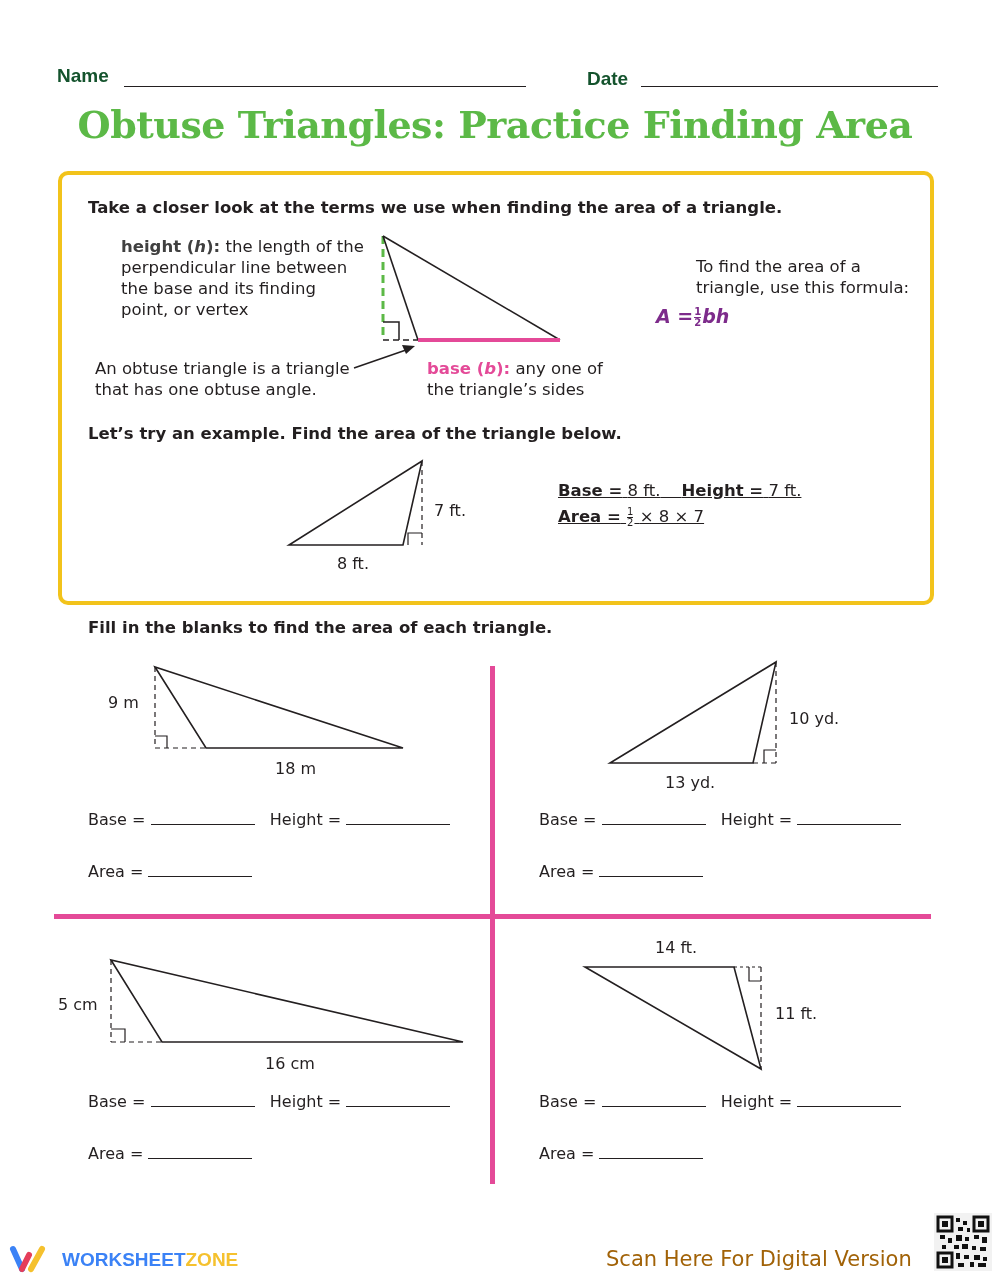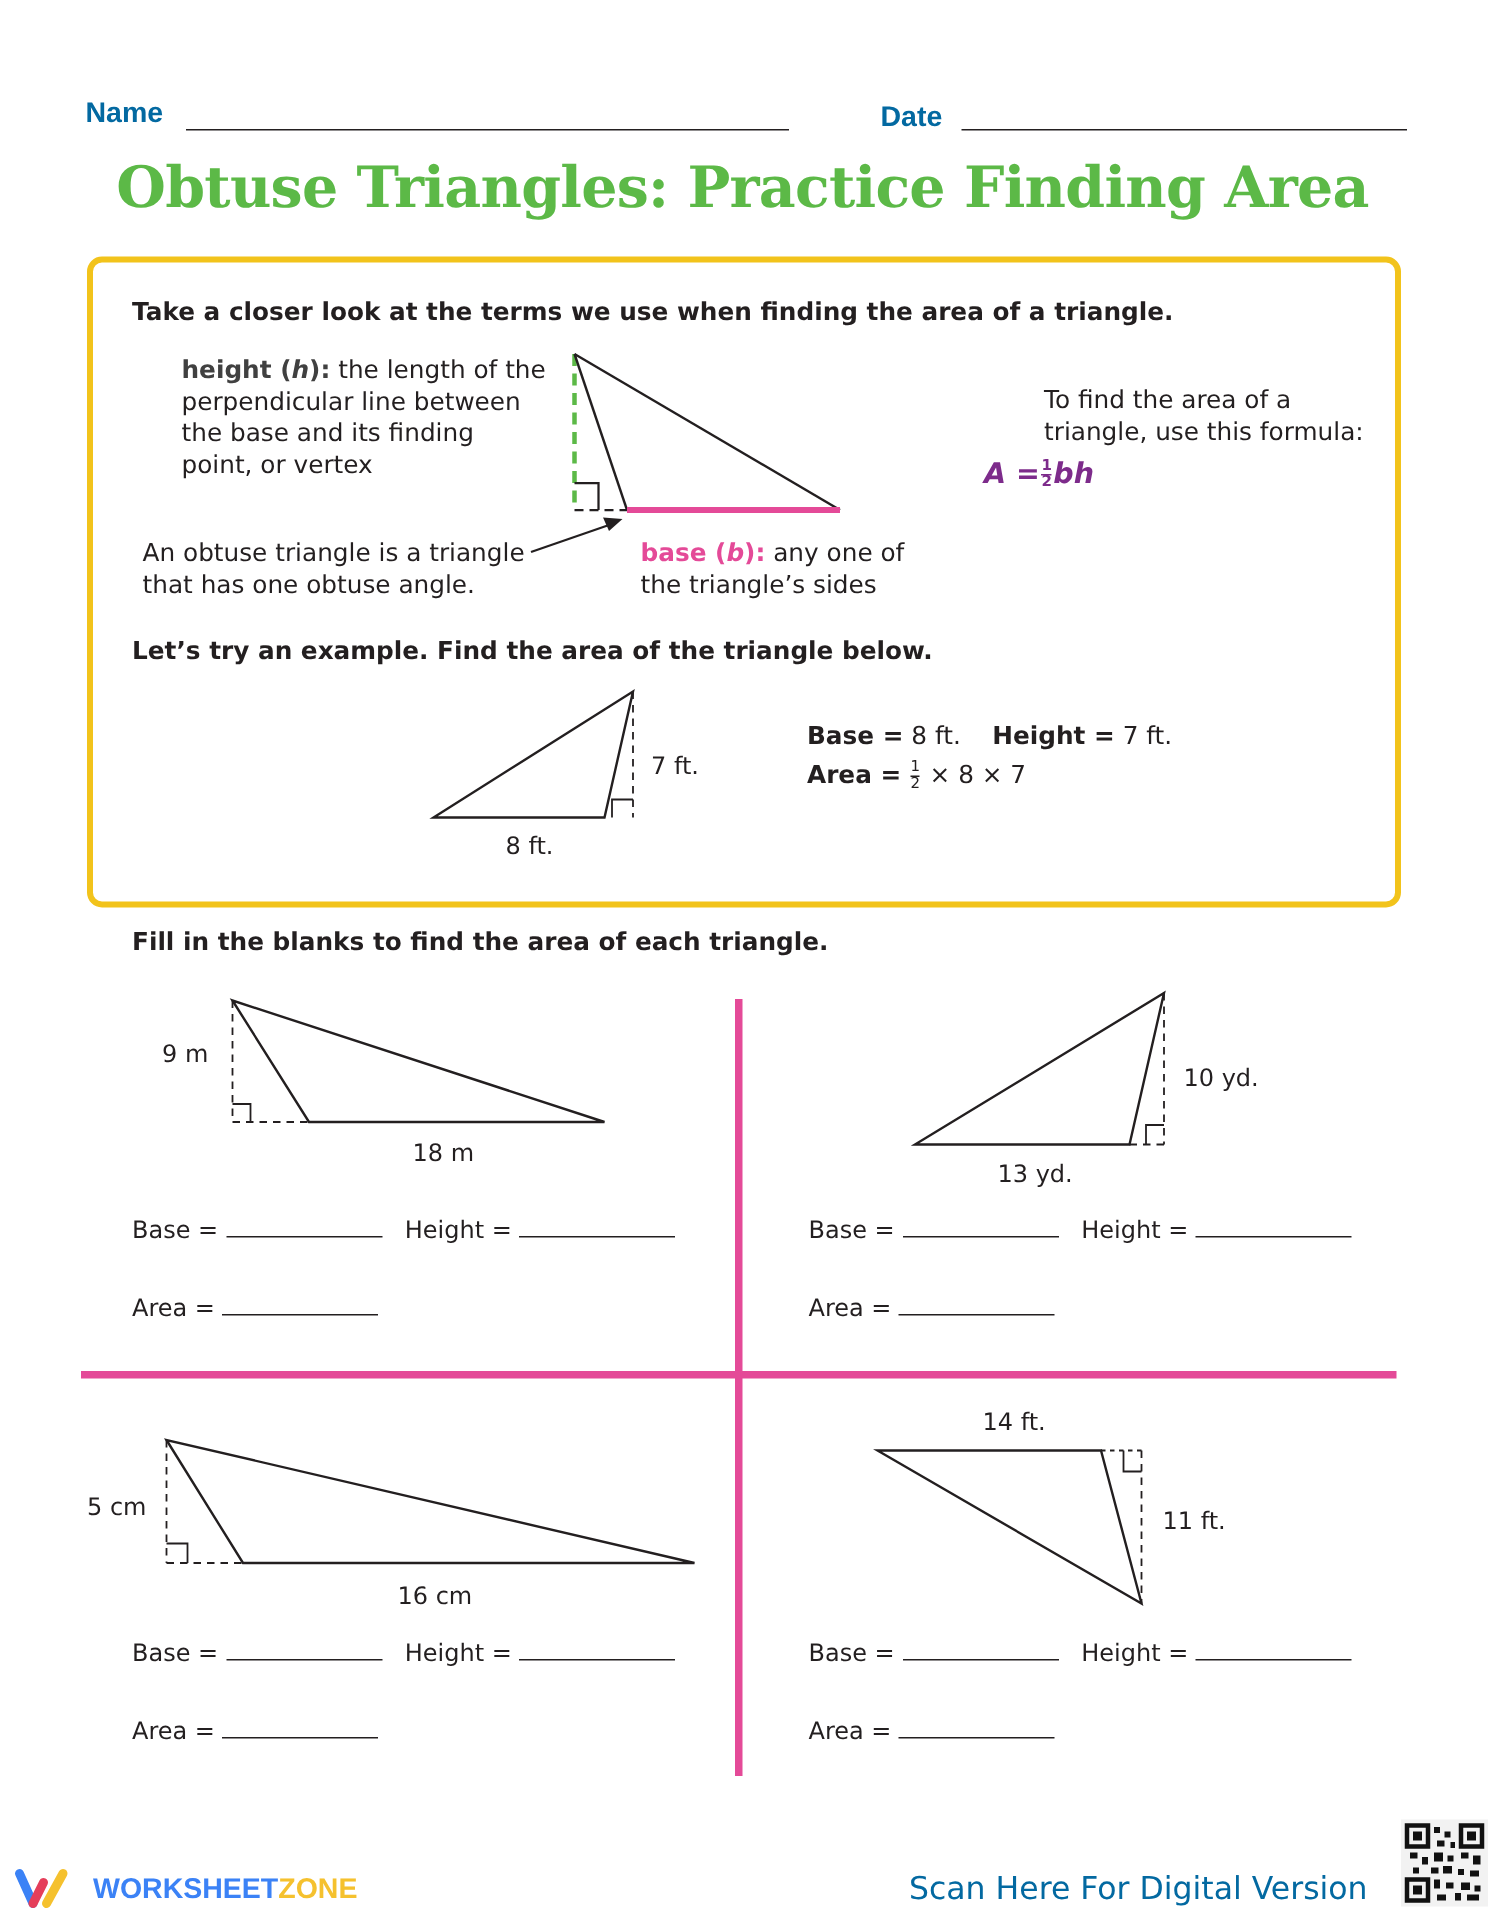--- a/index.html
+++ b/index.html
@@ -2,21 +2,21 @@
 <html><head>
   <meta charset="utf-8">
   <style>
     html, body { margin:0; padding:0; background:#ffffff; }
     body { width:1000px; height:1279px; position:relative; overflow:hidden;
            font-family:"DejaVu Sans", "Liberation Sans", sans-serif; color:#231f20; }
     .abs { position:absolute; }
     .pink { color:#e44a98; }
     .green { color:#404040; }
     .purple { color:#7d2b8b; }
-    .hdr-label { font-weight:bold; font-size:19px; color:#0369a1; font-family:"Liberation Sans", sans-serif; }
+    .hdr-label { font-weight:bold; font-size:19px; color:#14532d; font-family:"Liberation Sans", sans-serif; }
     .hdr-line { border-bottom:1.5px solid #231f20; height:0; }
     .title { left:0; width:990px; top:102px; text-align:center; font-family:"DejaVu Serif", serif;
              font-weight:bold; font-size:38px; color:#5cb947; letter-spacing:-0.5px; }
     .box { left:58px; top:171px; width:868px; height:426px; border:4px solid #f2c31b; border-radius:10px; }
     .bold-line { font-weight:bold; font-size:16.5px; font-family:"DejaVu Sans", sans-serif; }
     .body-txt { font-size:16.5px; line-height:21px; font-family:"DejaVu Sans", sans-serif; }
     .small-txt { font-size:16px; font-family:"DejaVu Sans", sans-serif; }
     .frac { display:inline-block; vertical-align:middle; text-align:center; font-size:10px; line-height:10px; margin:0 1px; }
     .frac span { display:block; }
     .frac .num { border-bottom:1px solid currentColor; }
@@ -82,21 +82,21 @@
 <div class="abs bold-line" style="left:88px; top:424px;">Let’s try an example. Find the area of the triangle below.</div>
 
 <svg style="left:0; top:0;" width="1000" height="1279">
   <polygon points="289,545 403,545 422,461" fill="none" stroke="#231f20" stroke-width="1.6"></polygon>
   <line x1="422" y1="461" x2="422" y2="545" stroke="#231f20" stroke-width="1.2" stroke-dasharray="5,4"></line>
   <polyline points="408,545 408,533 422,533" fill="none" stroke="#231f20" stroke-width="1.2"></polyline>
 </svg>
 <div class="abs small-txt" style="left:434px; top:501px;">7 ft.</div>
 <div class="abs small-txt" style="left:337px; top:554px;">8 ft.</div>
 
-<div class="abs body-txt" style="left:538px; top:478px; line-height:26px;">
+<div class="abs body-txt" style="left:558px; top:478px; line-height:26px;text-decoration:underline;">
   <div><b>Base =</b> <span>8 ft.</span>&nbsp;&nbsp;&nbsp; <b>Height =</b> <span>7 ft.</span></div>
   <div><b>Area =</b> <span class="frac"><span class="num">1</span><span>2</span></span> <span>× 8 × 7</span></div>
 </div>
 
 <div class="abs bold-line" style="left:88px; top:618px;">Fill in the blanks to find the area of each triangle.</div>
 
 <div class="abs vline"></div>
 <div class="abs hline"></div>
 
 <svg style="left:0; top:0;" width="1000" height="1279">
@@ -176,21 +176,21 @@
 
 <svg style="left:9px; top:1245px;" width="38" height="28">
   <line x1="4" y1="4" x2="13" y2="24" stroke="#3b82f6" stroke-width="6" stroke-linecap="round"></line>
   <line x1="13" y1="24" x2="20" y2="10" stroke="#e53e5a" stroke-width="6" stroke-linecap="round"></line>
   <line x1="22" y1="24" x2="33" y2="4" stroke="#f5c12e" stroke-width="6" stroke-linecap="round"></line>
 </svg>
 <div class="abs" style="left:62px; top:1249px; font-family:'Liberation Sans', sans-serif; font-weight:bold; font-size:19px;">
   <span style="color:#3b82f6;">WORKSHEET</span><span style="color:#f5c12e;">ZONE</span>
 </div>
 
-<div class="abs" style="left:606px; top:1247px; font-family:'DejaVu Sans', sans-serif; font-size:21px; color:#0369a1;">Scan Here For Digital Version</div>
+<div class="abs" style="left:606px; top:1247px; font-family:'DejaVu Sans', sans-serif; font-size:21px; color:#a16207;">Scan Here For Digital Version</div>
 
 <div class="abs qr">
   <svg width="58" height="58" style="left:0;top:0;">
     <rect x="4" y="4" width="14" height="14" fill="none" stroke="#111" stroke-width="3"></rect>
     <rect x="8" y="8" width="6" height="6" fill="#111"></rect>
     <rect x="40" y="4" width="14" height="14" fill="none" stroke="#111" stroke-width="3"></rect>
     <rect x="44" y="8" width="6" height="6" fill="#111"></rect>
     <rect x="4" y="40" width="14" height="14" fill="none" stroke="#111" stroke-width="3"></rect>
     <rect x="8" y="44" width="6" height="6" fill="#111"></rect>
     <rect x="22" y="5" width="4" height="4" fill="#111"></rect>

